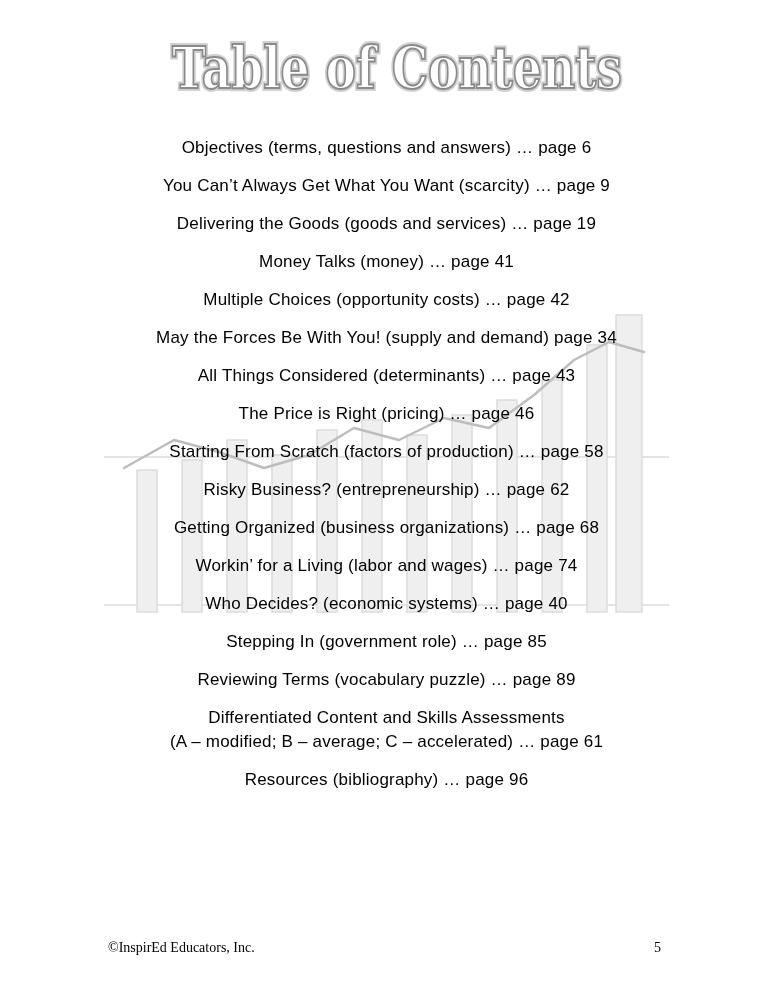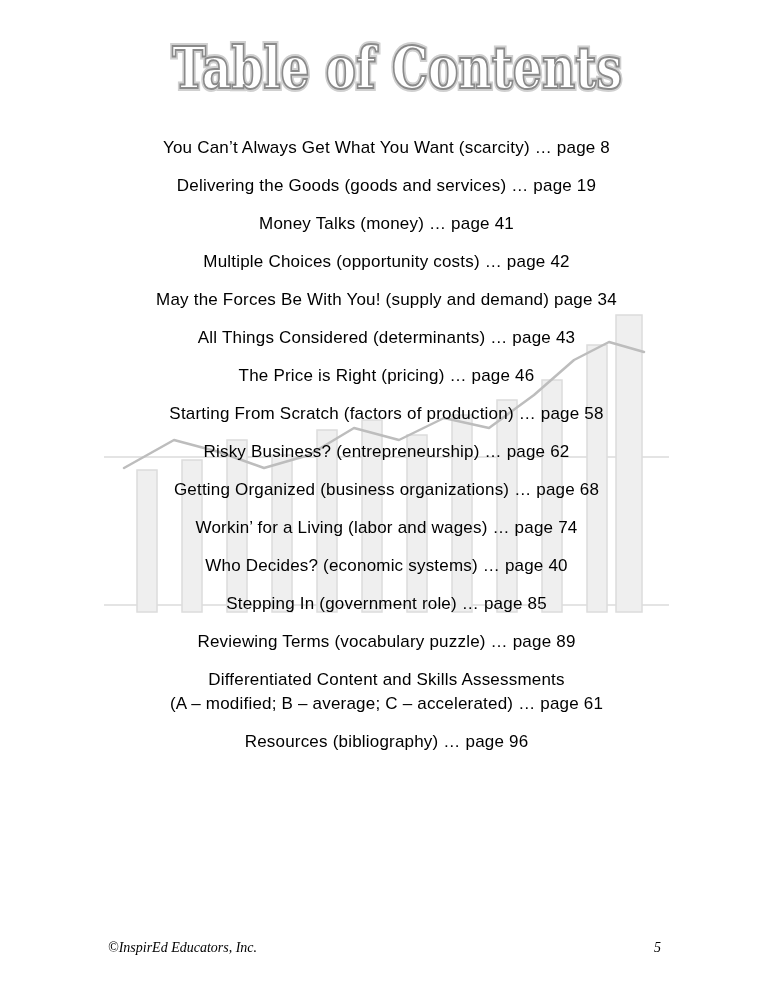--- a/index.html
+++ b/index.html
@@ -49,21 +49,20 @@
     left: 108px;
     right: 112px;
     bottom: 44px;
     display: flex;
     justify-content: space-between;
     align-items: baseline;
     font-family: "Liberation Serif", serif;
     font-size: 14px;
     color: #000000;
     z-index: 1;
-    font-style: italic;
   }
 </style>
 </head>
 <body>
 
 <div class="page">
 
   <svg class="watermark" width="565" height="320" viewBox="0 0 565 320">
 
     <line x1="0" y1="157" x2="565" y2="157" stroke="#e4e4e4" stroke-width="2"></line>
@@ -90,21 +89,22 @@
   <div class="content">
 
     <div class="title-wrap">
       <svg class="title-svg" width="560" height="84" viewBox="0 0 560 84">
         <text x="280" y="60" text-anchor="middle" textLength="450" lengthAdjust="spacingAndGlyphs" font-size="58" fill="none" stroke="#d0d0d0" stroke-width="6">Table of Contents</text>
         <text x="280" y="60" text-anchor="middle" textLength="450" lengthAdjust="spacingAndGlyphs" font-size="58" fill="#ffffff" stroke="#8a8a8a" stroke-width="2">Table of Contents</text>
       </svg>
     </div>
 
     <div class="toc">
-      <div class="toc-entry">You Can’t Always Get What You Want (scarcity) … page 8</div>
+      <div class="toc-entry">Objectives (terms, questions and answers) … page 6</div>
+      <div class="toc-entry">You Can’t Always Get What You Want (scarcity) … page 9</div>
       <div class="toc-entry">Delivering the Goods (goods and services) … page 19</div>
       <div class="toc-entry">Money Talks (money) … page 41</div>
       <div class="toc-entry">Multiple Choices (opportunity costs) … page 42</div>
       <div class="toc-entry">May the Forces Be With You! (supply and demand) page 34</div>
       <div class="toc-entry">All Things Considered (determinants) … page 43</div>
       <div class="toc-entry">The Price is Right (pricing) … page 46</div>
       <div class="toc-entry">Starting From Scratch (factors of production) … page 58</div>
       <div class="toc-entry">Risky Business? (entrepreneurship) … page 62</div>
       <div class="toc-entry">Getting Organized (business organizations) … page 68</div>
       <div class="toc-entry">Workin’ for a Living (labor and wages) … page 74</div>

